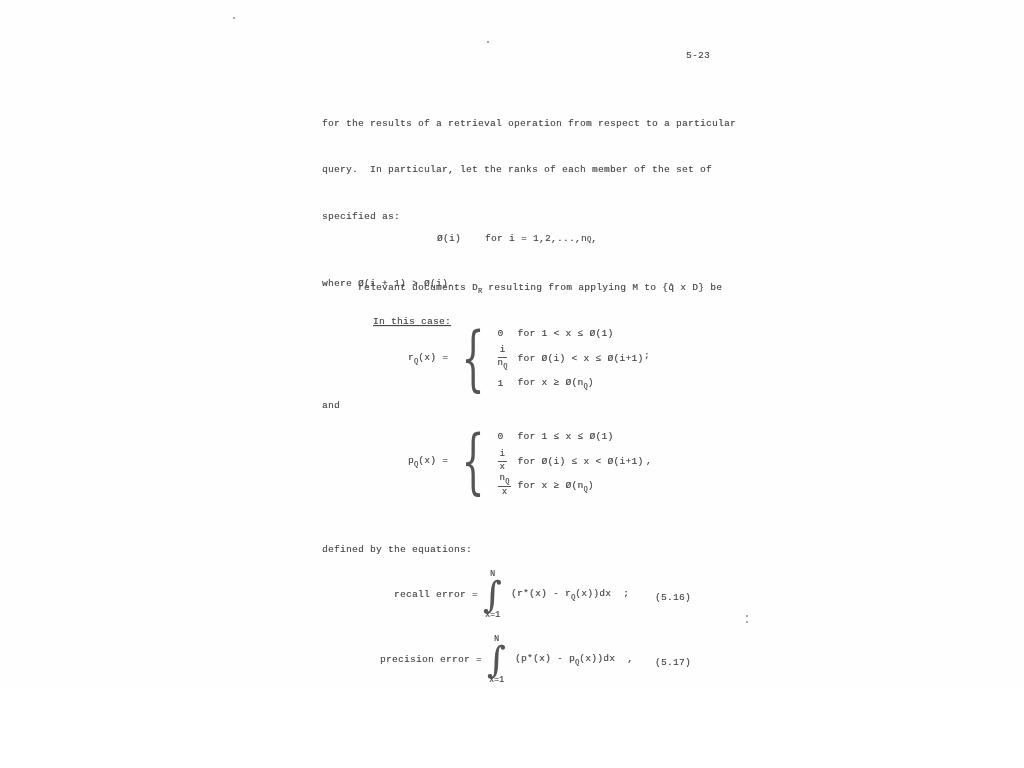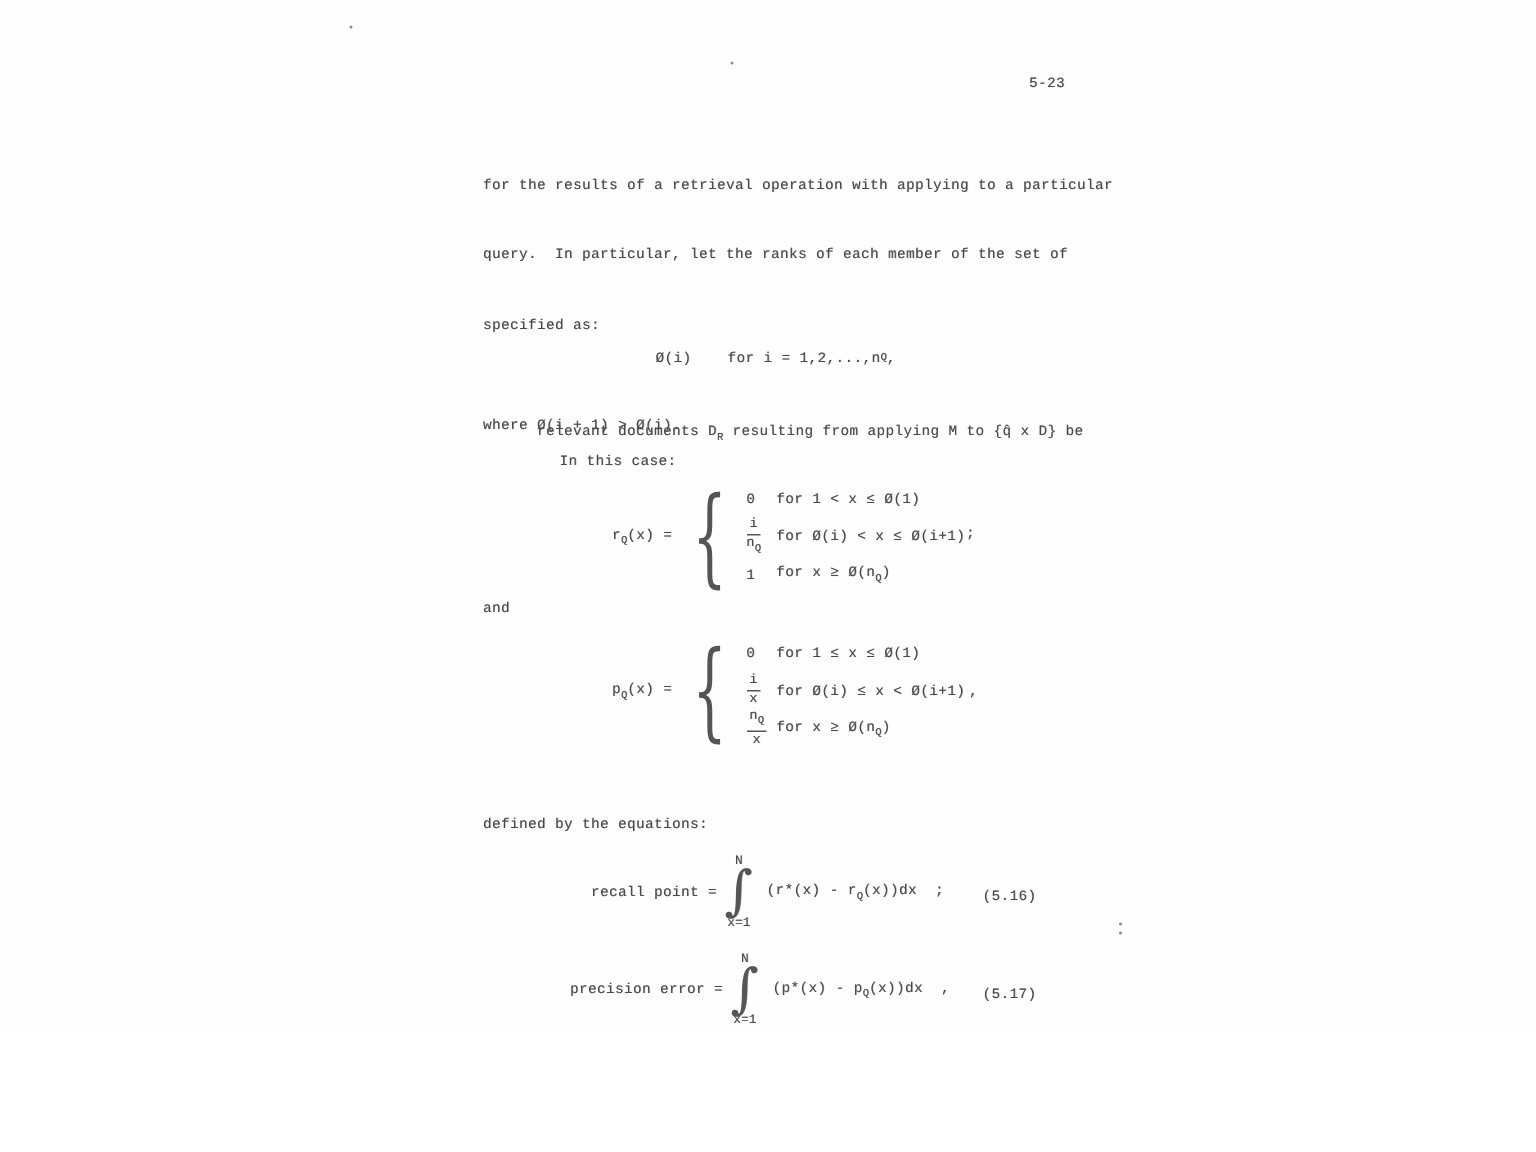--- a/index.html
+++ b/index.html
@@ -42,36 +42,36 @@
   .speck{position:absolute;background:#8a8a8a;border-radius:50%;}
 </style>
 </head>
 <body>
 
 <div class="page">
 
   <div class="abs txt" style="left:686px;top:50px;">5-23</div>
 
   <div class="abs para txt" style="left:322px;top:90px;width:400px;">
-    <div class="line">for the results of a retrieval operation with applying to a particular</div>
+    <div class="line">for the results of a retrieval operation from respect to a particular</div>
     <div class="line">query.  In particular, let the ranks of each member of the set of</div>
     <div class="line">specified as:</div>
     <div class="line">
       <span class="seg">relevant documents D</span><sub class="s">R</sub><span class="seg"> resulting from applying M to </span><span class="seg">{q̂ x D}</span><span class="seg"> be</span>
     </div>
   </div>
 
   <div class="abs txt eqrow" style="left:437px;top:233px;text-align:center;">
     <span class="seg">Ø(i)</span>
     <span class="seg" style="margin-left:24px;">for i = 1,2,...,n</span><sub class="s">Q</sub><span class="seg">,</span>
   </div>
 
   <div class="abs txt" style="left:322px;top:278px;">where Ø(i + 1) &gt; Ø(i).</div>
 
-  <div class="abs txt" style="left:373px;top:302px;">In this case:</div>
+  <div class="abs txt" style="left:373px;top:316px;text-decoration:underline;">In this case:</div>
 
   <div class="abs txt cases" style="left:408px;top:318px;">
     <span class="lhs"><span class="seg">r</span><sub class="s">Q</sub><span class="seg">(x) =</span></span>
     <span class="brace">{</span>
     <span class="case-rows">
       <span class="case-row">
         <span class="case-val">0</span>
         <span class="case-cond">for 1 &lt; x ≤ Ø(1)</span>
       </span>
       <span class="case-row">
@@ -106,21 +106,21 @@
       </span>
     </span>
   </div>
   <div class="abs txt" style="left:646px;top:455px;">,</div>
 
   <div class="abs para txt" style="left:322px;top:516px;width:400px;">
     <div class="line">defined by the equations:</div>
   </div>
 
   <div class="abs txt eqrow" style="left:394px;top:570px;">
-    <span class="seg">recall point =</span>
+    <span class="seg">recall error =</span>
     <span class="int-col">
       <span class="int-limit">N</span>
       <span class="int-sign">∫</span>
       <span class="int-limit">x=1</span>
     </span>
     <span class="integrand"><span class="seg">(r*(x) - r</span><sub class="s">Q</sub><span class="seg">(x))dx  ;</span></span>
   </div>
   <div class="abs txt" style="left:655px;top:592px;">(5.16)</div>
 
   <div class="abs txt eqrow" style="left:380px;top:635px;">

